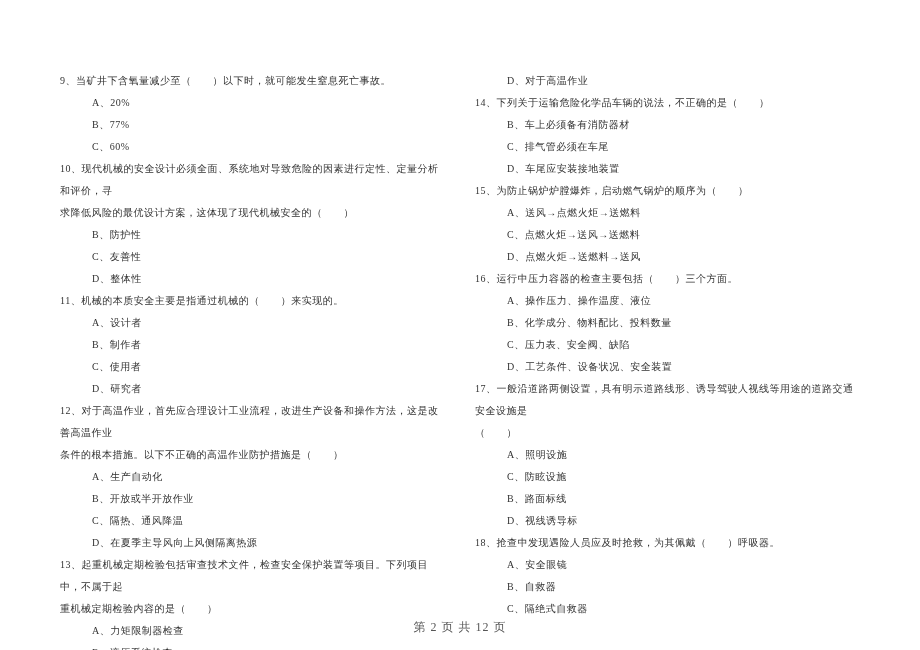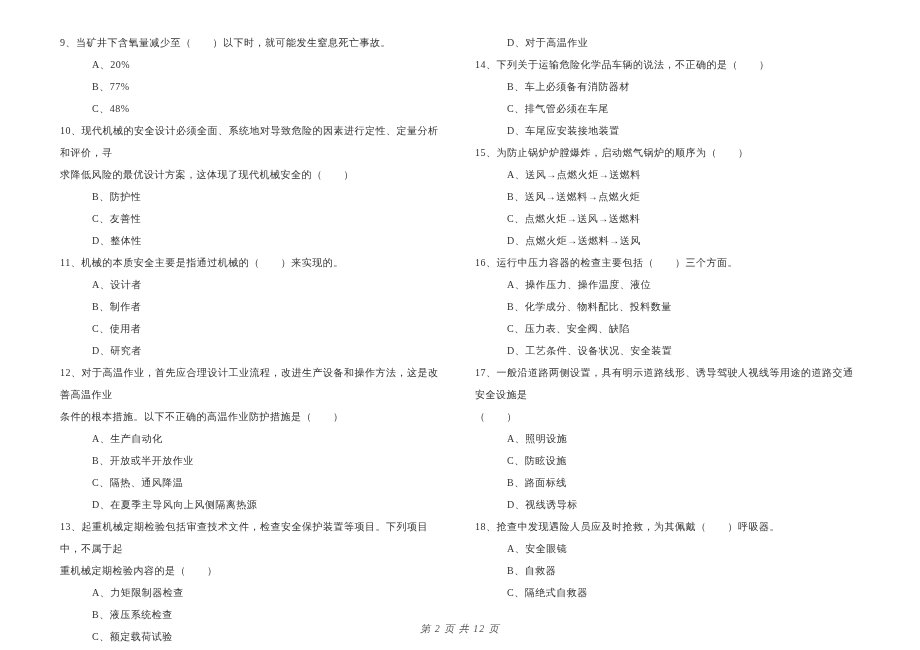--- a/index.html
+++ b/index.html
@@ -15,51 +15,51 @@
   }
   .columns {
     display: flex;
     gap: 30px;
     height: 580px;
   }
   .col {
     flex: 1;
     display: flex;
     flex-direction: column;
+    margin-top: 38px;
   }
   .q-text {
     line-height: 2.2;
     letter-spacing: 0.5px;
   }
   .opt {
     padding-left: 32px;
     line-height: 2.2;
     letter-spacing: 0.5px;
   }
   .footer {
     position: absolute;
     bottom: 14px;
     left: 0;
     right: 0;
     text-align: center;
-    font-size: 10px;
+    font-size: 12px;
     color: #555;
     letter-spacing: 1px;
-    font-style: italic;
   }
 </style>
 </head>
 <body>
 
 <div class="columns">
   <div class="col">
     <div class="q-text">9、当矿井下含氧量减少至（　　）以下时，就可能发生窒息死亡事故。</div>
     <div class="opt">A、20%</div>
     <div class="opt">B、77%</div>
-    <div class="opt">C、48%</div>
+    <div class="opt">C、60%</div>
 
     <div class="q-text">10、现代机械的安全设计必须全面、系统地对导致危险的因素进行定性、定量分析和评价，寻</div>
     <div class="q-text">求降低风险的最优设计方案，这体现了现代机械安全的（　　）</div>
     <div class="opt">B、防护性</div>
     <div class="opt">C、友善性</div>
     <div class="opt">D、整体性</div>
 
     <div class="q-text">11、机械的本质安全主要是指通过机械的（　　）来实现的。</div>
     <div class="opt">A、设计者</div>
     <div class="opt">B、制作者</div>
@@ -83,21 +83,20 @@
   <div class="col">
     <div class="opt">D、对于高温作业</div>
 
     <div class="q-text">14、下列关于运输危险化学品车辆的说法，不正确的是（　　）</div>
     <div class="opt">B、车上必须备有消防器材</div>
     <div class="opt">C、排气管必须在车尾</div>
     <div class="opt">D、车尾应安装接地装置</div>
 
     <div class="q-text">15、为防止锅炉炉膛爆炸，启动燃气锅炉的顺序为（　　）</div>
     <div class="opt">A、送风→点燃火炬→送燃料</div>
-    <div class="opt">B、送风→送燃料→点燃火炬</div>
     <div class="opt">C、点燃火炬→送风→送燃料</div>
     <div class="opt">D、点燃火炬→送燃料→送风</div>
 
     <div class="q-text">16、运行中压力容器的检查主要包括（　　）三个方面。</div>
     <div class="opt">A、操作压力、操作温度、液位</div>
     <div class="opt">B、化学成分、物料配比、投料数量</div>
     <div class="opt">C、压力表、安全阀、缺陷</div>
     <div class="opt">D、工艺条件、设备状况、安全装置</div>
 
     <div class="q-text">17、一般沿道路两侧设置，具有明示道路线形、诱导驾驶人视线等用途的道路交通安全设施是</div>

